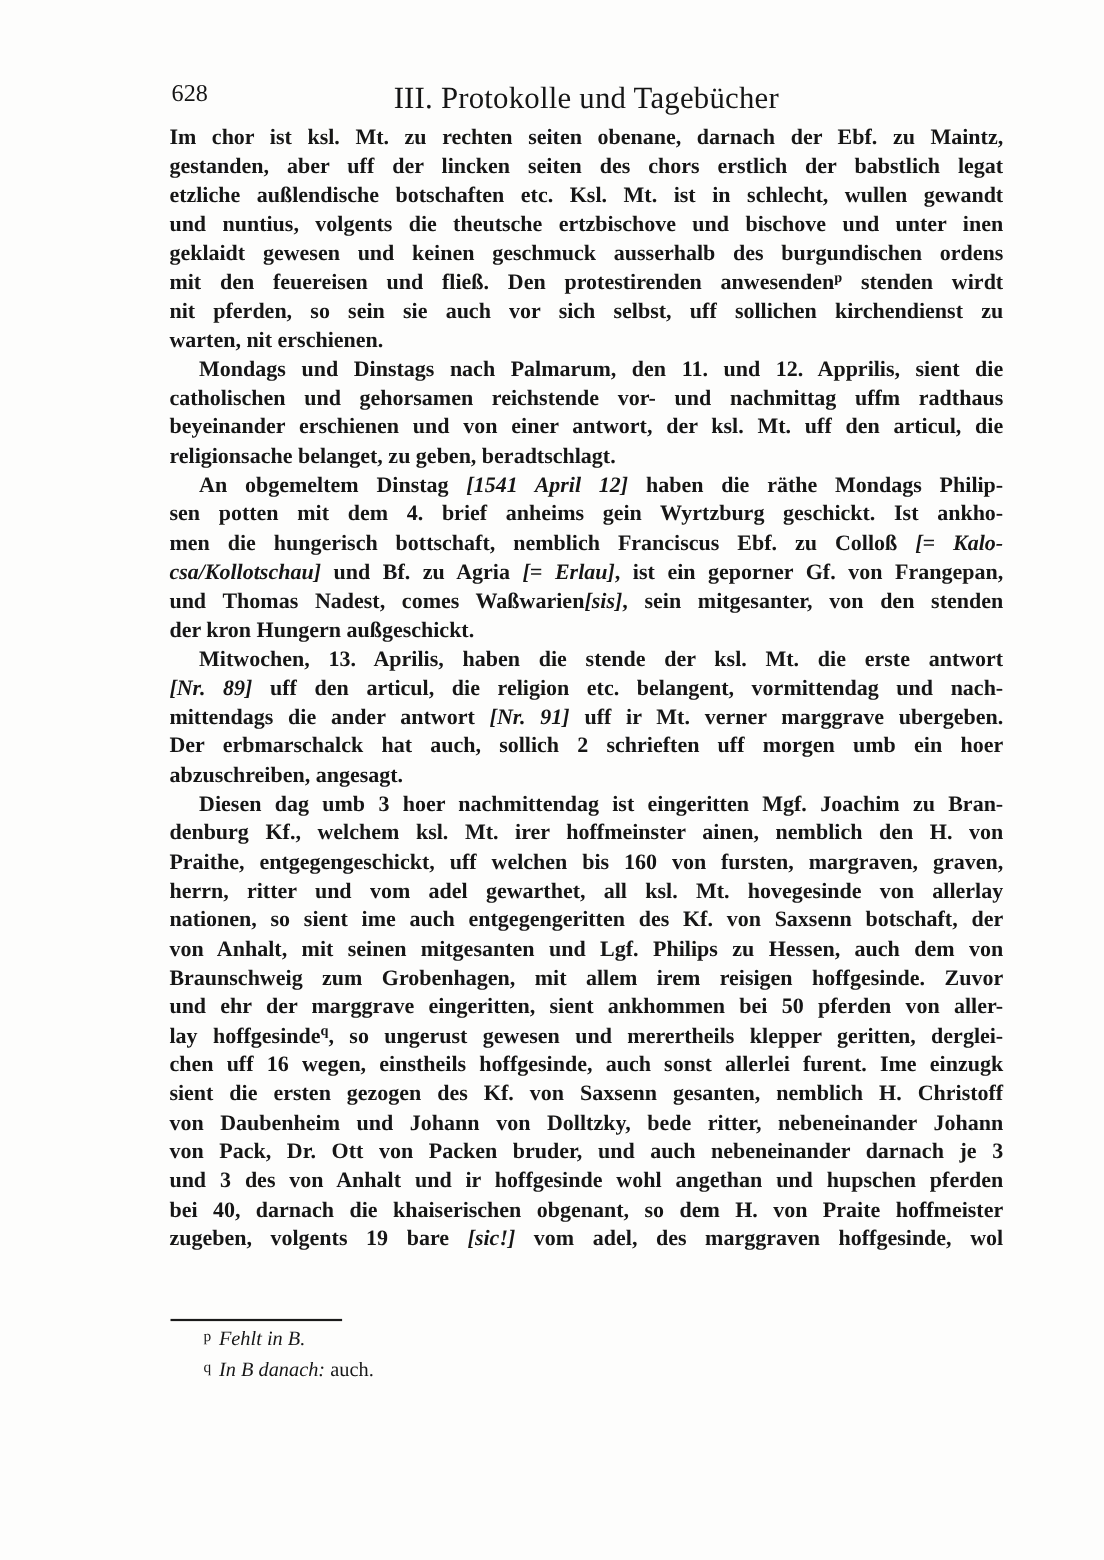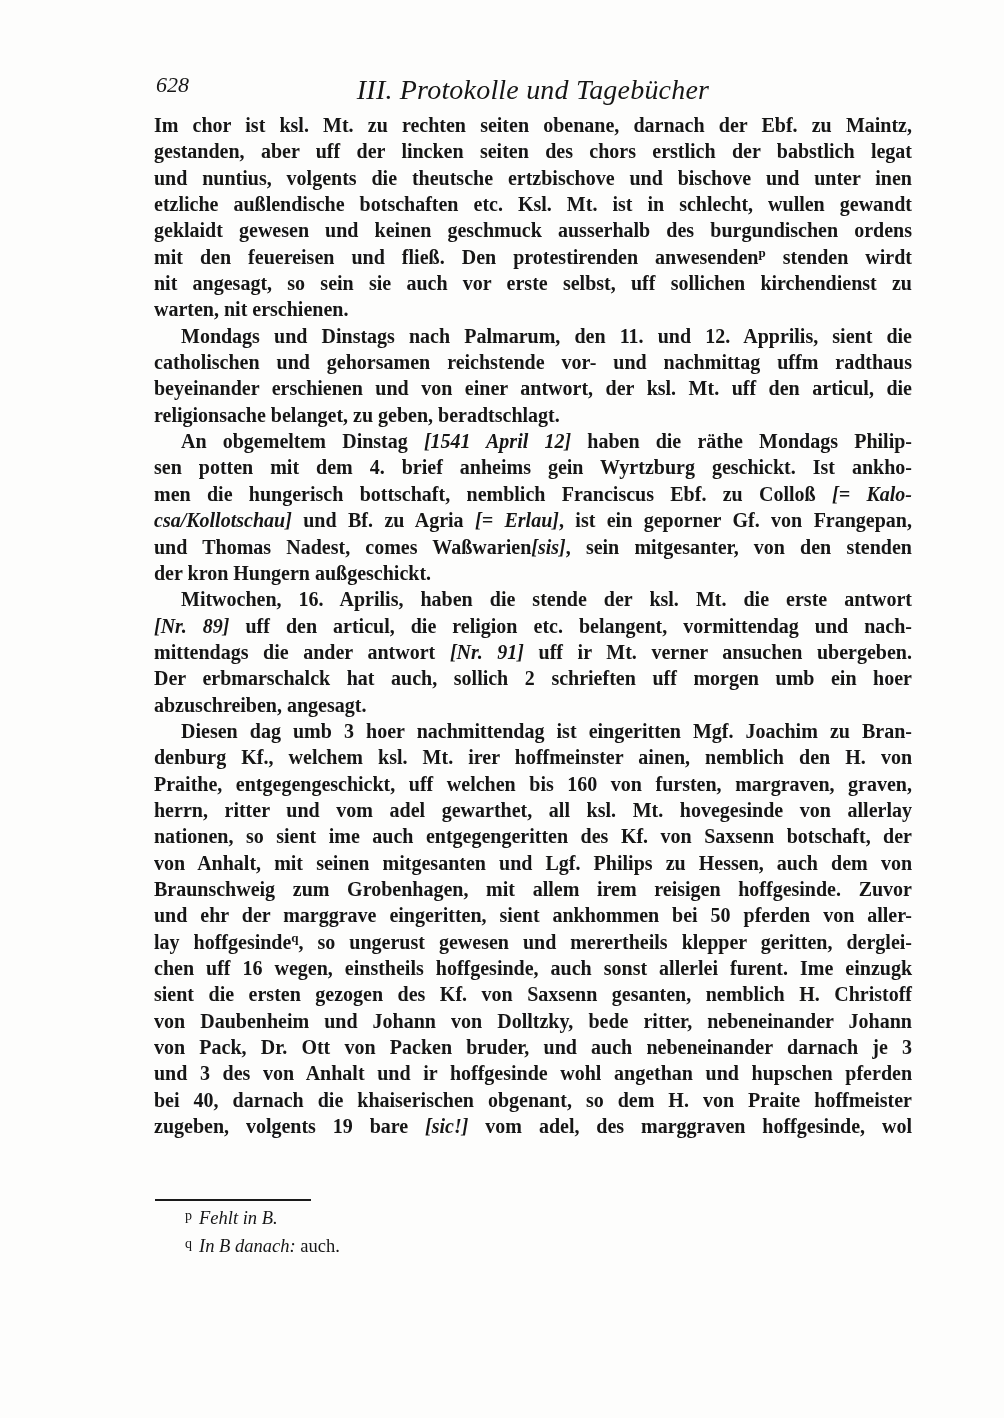--- a/index.html
+++ b/index.html
@@ -5,21 +5,21 @@
   html,body{margin:0;padding:0;}
   body{
     width:1004px;height:1418px;
     background:#f6f6f4;
     font-family:"Liberation Serif","DejaVu Serif",serif;
   }
   .page{
     position:relative;width:1004px;height:1418px;
     background:#fdfdfc;color:#161616;overflow:hidden;
   }
-  .header{position:absolute;left:154px;top:72px;width:758px;height:30px;font-style:italic;}
+  .header{position:absolute;left:154px;top:72px;width:758px;height:30px;}
   .page-number{position:absolute;left:2px;top:0;font-size:22px;}
   .running-title{position:absolute;left:0;right:0;top:2px;text-align:center;font-size:28px;letter-spacing:.2px;}
   .body-text{
     position:absolute;left:154px;top:112px;width:758px;
     font-size:20px;line-height:26.35px;
   }
   .line{text-align:justify;text-align-last:justify;font-weight:bold;}
   .line.lastline{text-align-last:left;}
   .line.indent{text-indent:27px;}
   sup.note-ref{font-size:13px;line-height:0;vertical-align:7px;}
@@ -33,39 +33,39 @@
 <body>
 
 <div class="page">
   <div class="header">
     <span class="page-number">628</span>
     <span class="running-title">III. Protokolle und Tagebücher</span>
   </div>
   <div class="body-text">
       <div class="line"><span>Im chor ist ksl. Mt. zu rechten seiten obenane, darnach der Ebf. zu Maintz,</span></div>
       <div class="line"><span>gestanden, aber uff der lincken seiten des chors erstlich der babstlich legat</span></div>
+      <div class="line"><span>etzliche außlendische botschaften etc. Ksl. Mt. ist in schlecht, wullen gewandt</span></div>
       <div class="line"><span>und nuntius, volgents die theutsche ertzbischove und bischove und unter inen</span></div>
-      <div class="line"><span>etzliche außlendische botschaften etc. Ksl. Mt. ist in schlecht, wullen gewandt</span></div>
       <div class="line"><span>geklaidt gewesen und keinen geschmuck ausserhalb des burgundischen ordens</span></div>
       <div class="line"><span>mit den feuereisen und fließ. Den protestirenden anwesenden</span><sup class="note-ref">p</sup><span> stenden wirdt</span></div>
-      <div class="line"><span>nit angesagt, so sein sie auch vor erste selbst, uff sollichen kirchendienst zu</span></div>
+      <div class="line"><span>nit pferden, so sein sie auch vor sich selbst, uff sollichen kirchendienst zu</span></div>
       <div class="line lastline"><span>warten, nit erschienen.</span></div>
       <div class="line indent"><span>Mondags und Dinstags nach Palmarum, den 11. und 12. Apprilis, sient die</span></div>
       <div class="line"><span>catholischen und gehorsamen reichstende vor- und nachmittag uffm radthaus</span></div>
       <div class="line"><span>beyeinander erschienen und von einer antwort, der ksl. Mt. uff den articul, die</span></div>
       <div class="line lastline"><span>religionsache belanget, zu geben, beradtschlagt.</span></div>
       <div class="line indent"><span>An obgemeltem Dinstag </span><i>[1541 April 12]</i><span> haben die räthe Mondags Philip-</span></div>
       <div class="line"><span>sen potten mit dem 4. brief anheims gein Wyrtzburg geschickt. Ist ankho-</span></div>
       <div class="line"><span>men die hungerisch bottschaft, nemblich Franciscus Ebf. zu Colloß </span><i>[= Kalo-</i></div>
       <div class="line"><i>csa/Kollotschau]</i><span> und Bf. zu Agria </span><i>[= Erlau]</i><span>, ist ein geporner Gf. von Frangepan,</span></div>
       <div class="line"><span>und Thomas Nadest, comes Waßwarien</span><i>[sis]</i><span>, sein mitgesanter, von den stenden</span></div>
       <div class="line lastline"><span>der kron Hungern außgeschickt.</span></div>
-      <div class="line indent"><span>Mitwochen, 16. Aprilis, haben die stende der ksl. Mt. die erste antwort</span></div>
+      <div class="line indent"><span>Mitwochen, 13. Aprilis, haben die stende der ksl. Mt. die erste antwort</span></div>
       <div class="line"><i>[Nr. 89]</i><span> uff den articul, die religion etc. belangent, vormittendag und nach-</span></div>
-      <div class="line"><span>mittendags die ander antwort </span><i>[Nr. 91]</i><span> uff ir Mt. verner ansuchen ubergeben.</span></div>
+      <div class="line"><span>mittendags die ander antwort </span><i>[Nr. 91]</i><span> uff ir Mt. verner marggrave ubergeben.</span></div>
       <div class="line"><span>Der erbmarschalck hat auch, sollich 2 schrieften uff morgen umb ein hoer</span></div>
       <div class="line lastline"><span>abzuschreiben, angesagt.</span></div>
       <div class="line indent"><span>Diesen dag umb 3 hoer nachmittendag ist eingeritten Mgf. Joachim zu Bran-</span></div>
       <div class="line"><span>denburg Kf., welchem ksl. Mt. irer hoffmeinster ainen, nemblich den H. von</span></div>
       <div class="line"><span>Praithe, entgegengeschickt, uff welchen bis 160 von fursten, margraven, graven,</span></div>
       <div class="line"><span>herrn, ritter und vom adel gewarthet, all ksl. Mt. hovegesinde von allerlay</span></div>
       <div class="line"><span>nationen, so sient ime auch entgegengeritten des Kf. von Saxsenn botschaft, der</span></div>
       <div class="line"><span>von Anhalt, mit seinen mitgesanten und Lgf. Philips zu Hessen, auch dem von</span></div>
       <div class="line"><span>Braunschweig zum Grobenhagen, mit allem irem reisigen hoffgesinde. Zuvor</span></div>
       <div class="line"><span>und ehr der marggrave eingeritten, sient ankhommen bei 50 pferden von aller-</span></div>

